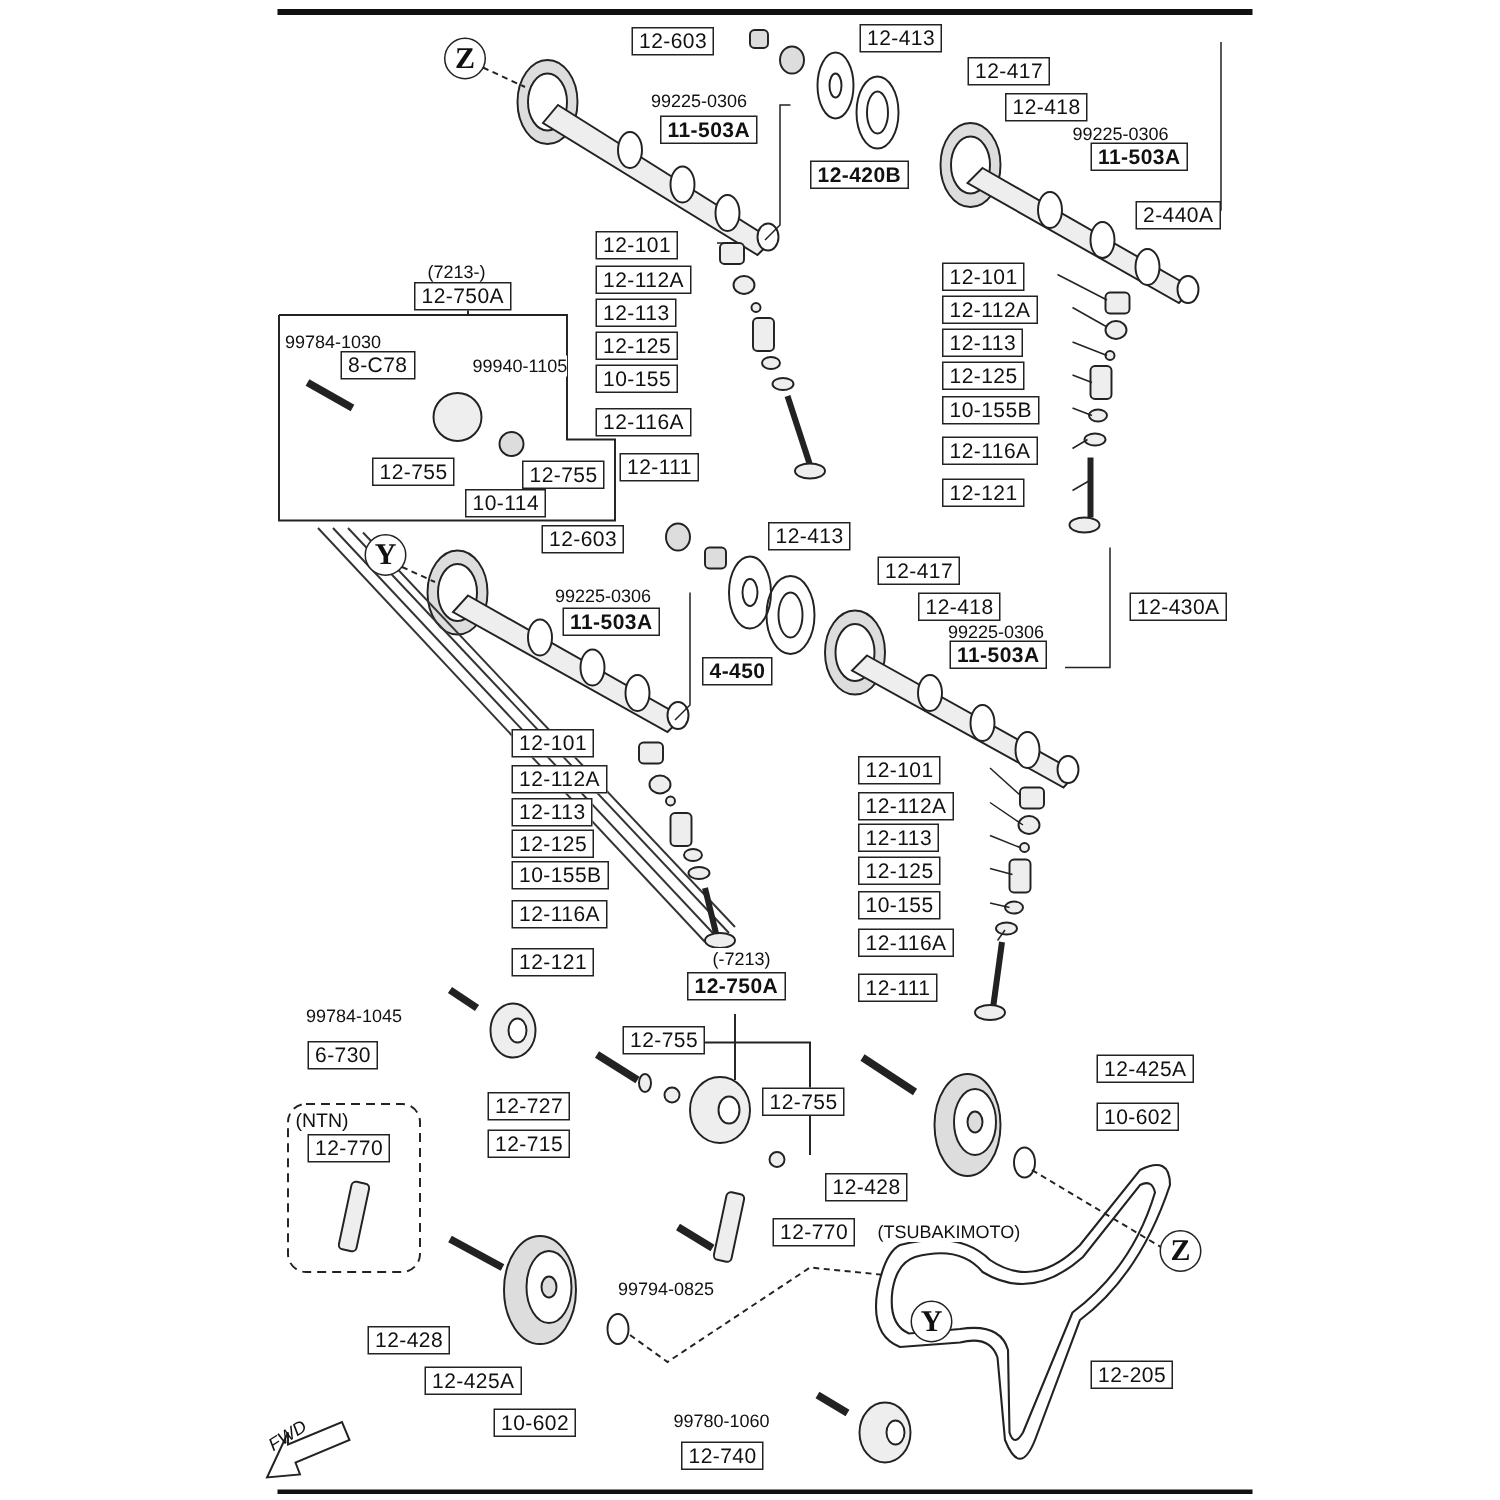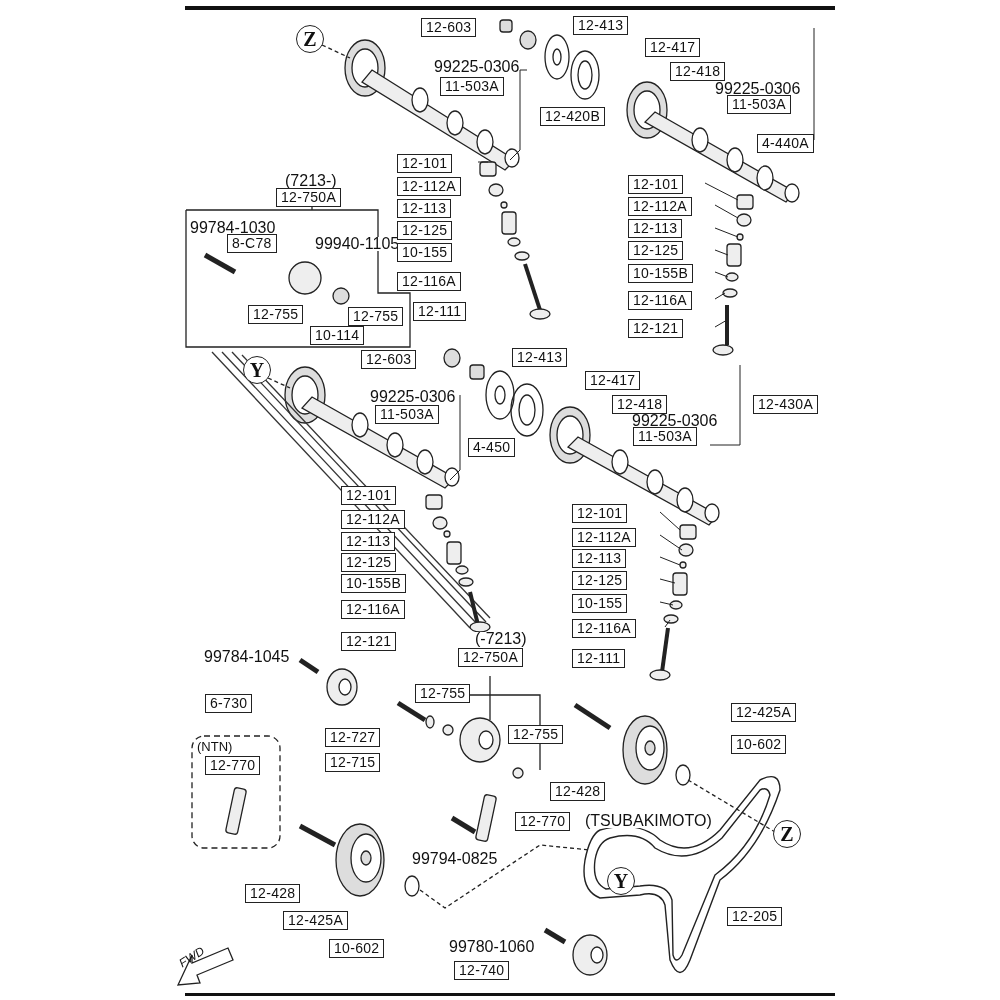--- a/index.html
+++ b/index.html
@@ -1,22 +1,22 @@
 <!DOCTYPE html>
 <html><head>
 <meta charset="utf-8">
 <style>
   html,body{margin:0;padding:0;background:#fff;}
   body{width:1000px;height:1000px;position:relative;overflow:hidden;font-family:"Liberation Sans",sans-serif;color:#111;}
   .topline{position:absolute;left:185px;top:6px;width:650px;height:4px;background:#111;}
   .botline{position:absolute;left:185px;top:993px;width:650px;height:3px;background:#111;}
   svg.art{position:absolute;left:0;top:0;width:1000px;height:1000px;}
   .lbl{position:absolute;border:1.5px solid #222;background:#fff;font-size:14px;line-height:17px;padding:0 4px;height:17px;white-space:nowrap;letter-spacing:0.3px;}
-  .lbl.b{font-weight:normal;}
-  .txt{position:absolute;font-size:16px;line-height:14px;white-space:nowrap;background:#fff;}
+  .lbl.b{font-weight:bold;}
+  .txt{position:absolute;font-size:12px;line-height:14px;white-space:nowrap;background:#fff;}
   .circ{position:absolute;width:26px;height:26px;border:1.5px solid #222;border-radius:50%;background:#fff;text-align:center;font-family:"Liberation Serif",serif;font-weight:bold;font-size:20px;line-height:26px;}
   .fwd{position:absolute;left:178px;top:950px;font-size:12px;font-style:italic;transform:rotate(-32deg);}
 </style>
 </head>
 <body>
 
 <div class="topline"></div>
 <div class="botline"></div>
 
 <svg class="art" viewBox="0 0 1000 1000" fill="none" stroke="#222" stroke-width="1.3">
@@ -229,21 +229,21 @@
 <div class="lbl" style="left:421px;top:18px">12-603</div>
 <div class="txt" style="left:434px;top:60px">99225-0306</div>
 <div class="lbl b" style="left:440px;top:77px">11-503A</div>
 <div class="lbl b" style="left:540px;top:107px">12-420B</div>
 
 <div class="lbl" style="left:573px;top:16px">12-413</div>
 <div class="lbl" style="left:645px;top:38px">12-417</div>
 <div class="lbl" style="left:670px;top:62px">12-418</div>
 <div class="txt" style="left:715px;top:82px">99225-0306</div>
 <div class="lbl b" style="left:727px;top:95px">11-503A</div>
-<div class="lbl" style="left:757px;top:134px">4-440A</div>
+<div class="lbl" style="left:757px;top:134px">2-440A</div>
 
 <div class="txt" style="left:285px;top:174px">(7213-)</div>
 <div class="lbl" style="left:276px;top:188px">12-750A</div>
 <div class="txt" style="left:190px;top:221px">99784-1030</div>
 <div class="lbl" style="left:227px;top:234px">8-C78</div>
 <div class="txt" style="left:315px;top:237px">99940-1105</div>
 <div class="lbl" style="left:248px;top:305px">12-755</div>
 <div class="lbl" style="left:348px;top:307px">12-755</div>
 <div class="lbl" style="left:310px;top:326px">10-114</div>
 
@@ -286,21 +286,21 @@
 <div class="lbl" style="left:572px;top:504px">12-101</div>
 <div class="lbl" style="left:572px;top:528px">12-112A</div>
 <div class="lbl" style="left:572px;top:549px">12-113</div>
 <div class="lbl" style="left:572px;top:571px">12-125</div>
 <div class="lbl" style="left:572px;top:594px">10-155</div>
 <div class="lbl" style="left:572px;top:619px">12-116A</div>
 <div class="lbl" style="left:572px;top:649px">12-111</div>
 
 <div class="txt" style="left:475px;top:632px">(-7213)</div>
 <div class="lbl b" style="left:458px;top:648px">12-750A</div>
-<div class="txt" style="left:204px;top:650px">99784-1045</div>
+<div class="txt" style="left:204px;top:670px">99784-1045</div>
 <div class="lbl" style="left:205px;top:694px">6-730</div>
 <div class="lbl" style="left:415px;top:684px">12-755</div>
 <div class="lbl" style="left:508px;top:725px">12-755</div>
 <div class="lbl" style="left:325px;top:728px">12-727</div>
 <div class="lbl" style="left:325px;top:753px">12-715</div>
 
 <div class="txt" style="left:197px;top:740px;font-size:13px">(NTN)</div>
 <div class="lbl" style="left:205px;top:756px">12-770</div>
 
 <div class="lbl" style="left:731px;top:703px">12-425A</div>

